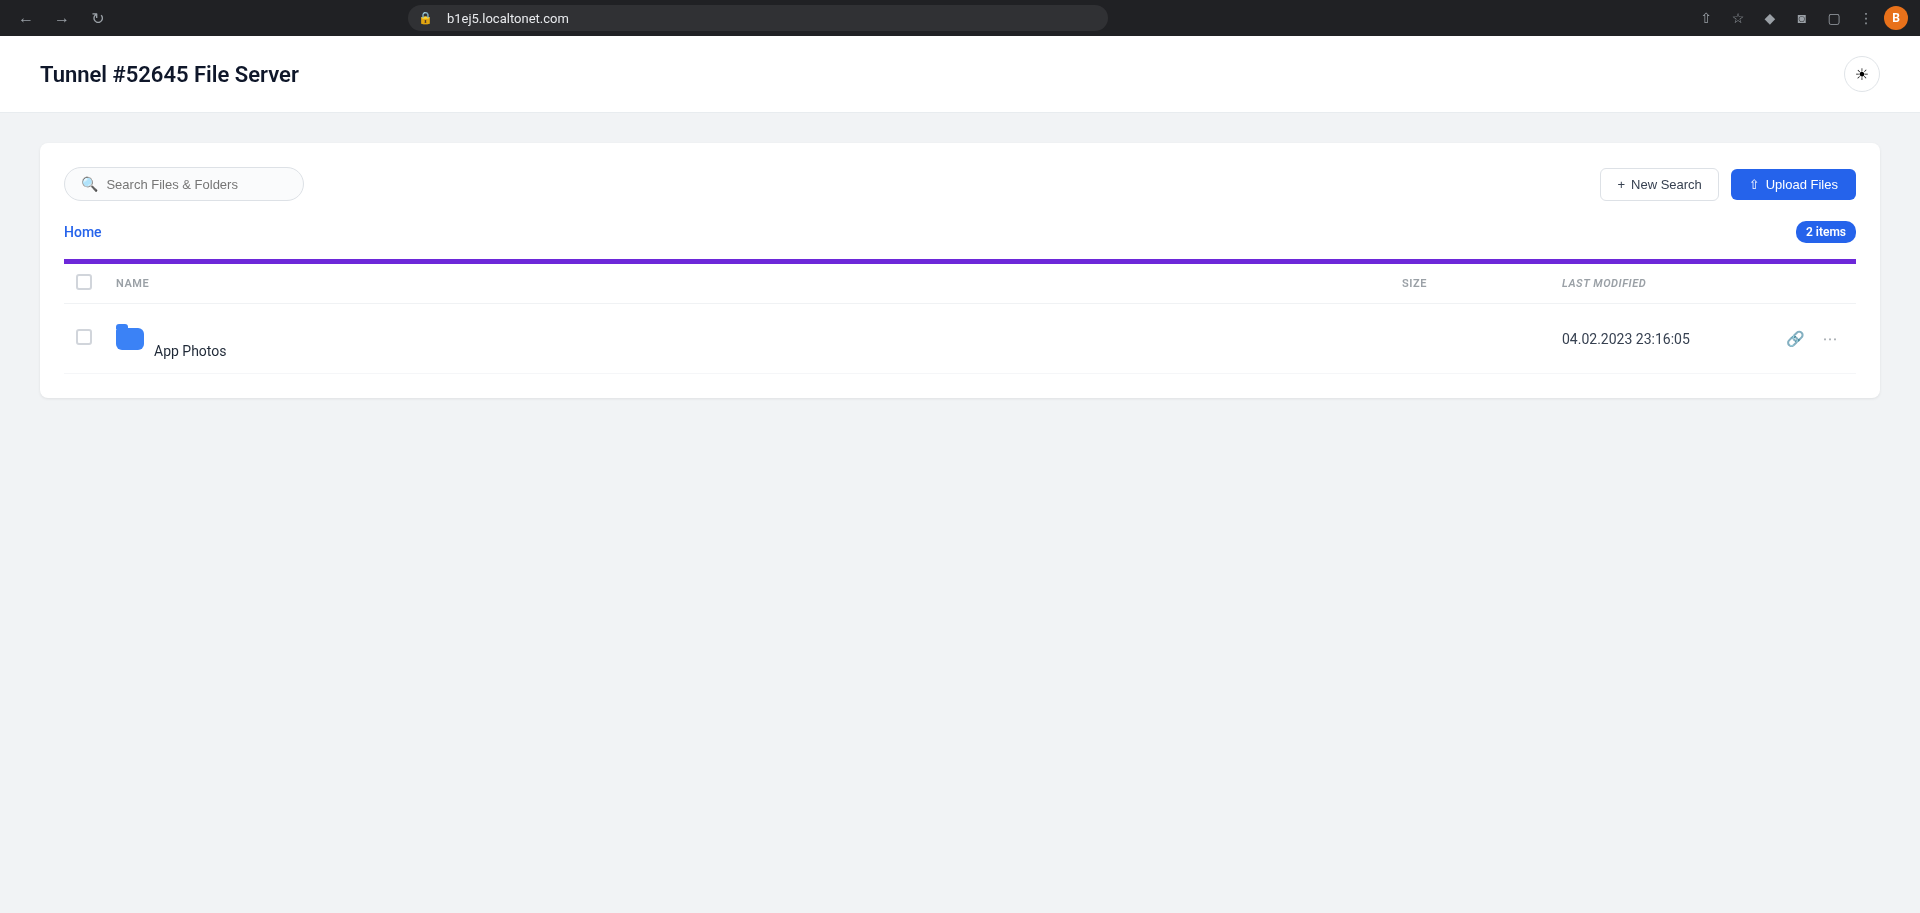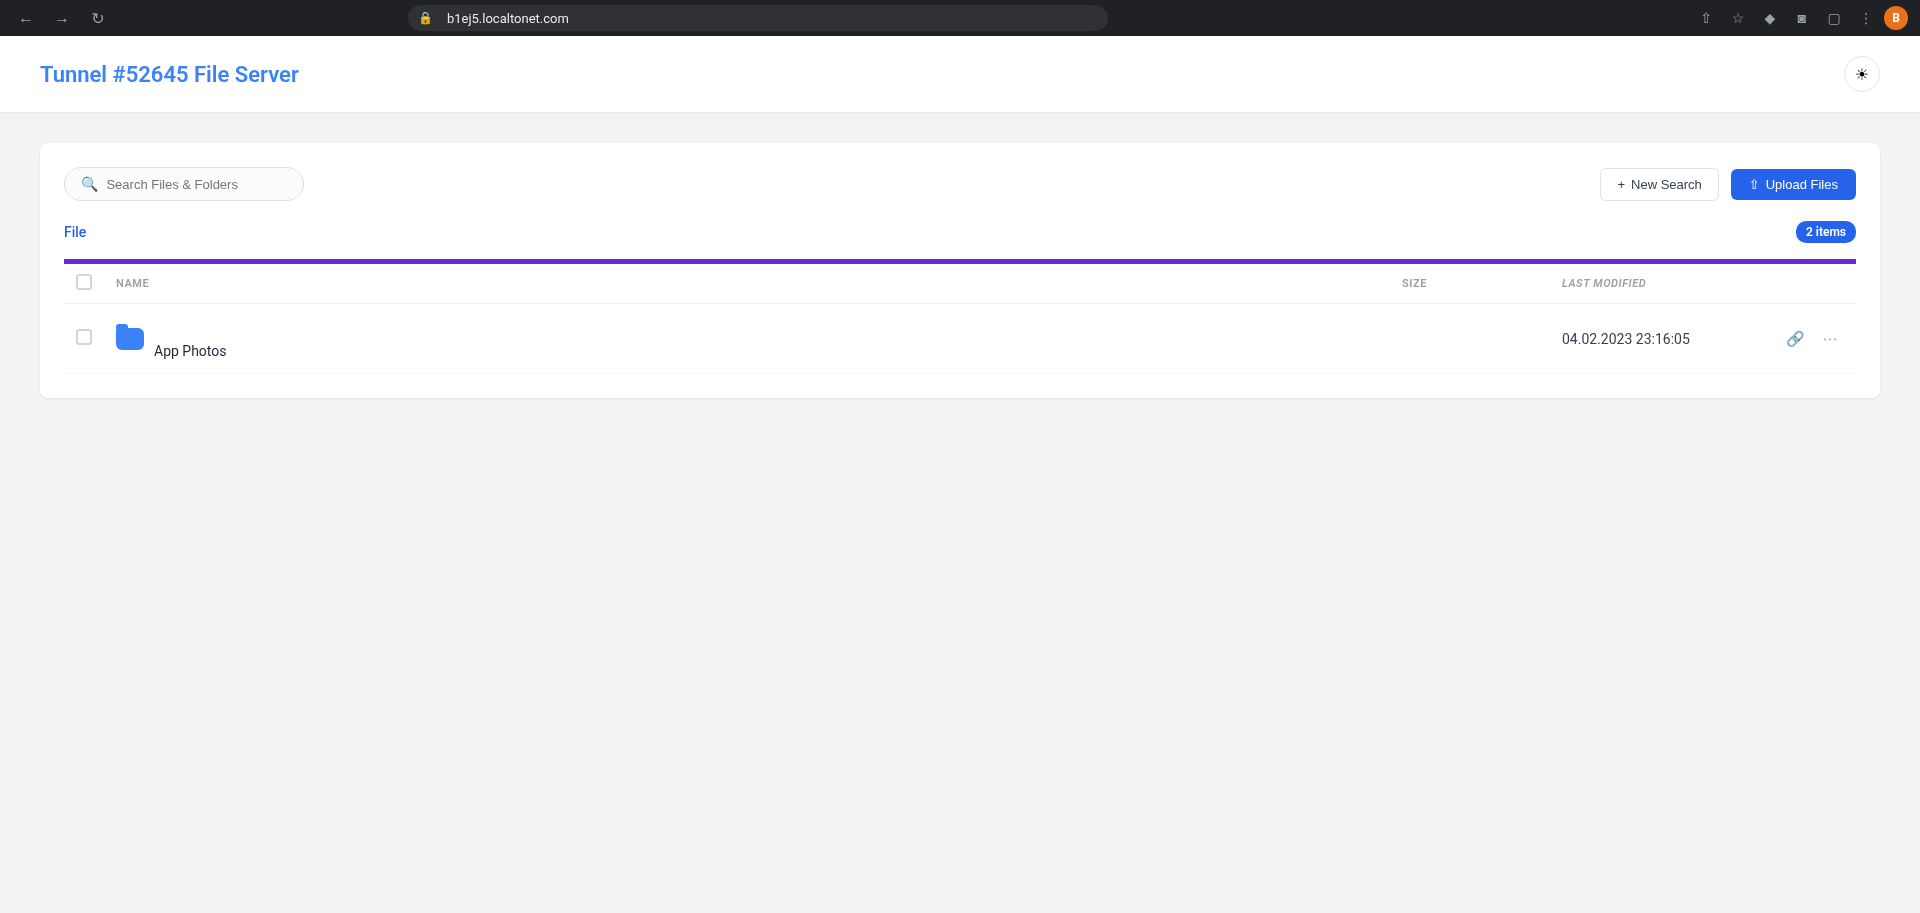--- a/index.html
+++ b/index.html
@@ -94,21 +94,21 @@
       background: #ffffff;
       padding: 20px 40px;
       display: flex;
       align-items: center;
       justify-content: space-between;
       border-bottom: 1px solid #e8ecef;
     }
     .app-title {
       font-size: 22px;
       font-weight: 600;
-      color: #3b82f6;
+      color: #0f172a;
     }
     .theme-toggle {
       width: 36px;
       height: 36px;
       border-radius: 50%;
       border: 1px solid #e0e4e8;
       background: white;
       cursor: pointer;
       display: flex;
       align-items: center;
@@ -373,21 +373,21 @@
             <span>New Search</span>
           </button>
           <button class="upload-btn">
             <span>⇧</span>
             <span>Upload Files</span>
           </button>
         </div>
       </div>
 
       <div class="breadcrumb-row">
-        <a class="breadcrumb-link" href="#">File</a>
+        <a class="breadcrumb-link" href="#">Home</a>
         <span class="items-badge">2 items</span>
       </div>
 
       <table class="file-table">
         <thead class="table-header">
           <tr>
             <th class="th-check">
               <span class="checkbox"></span>
             </th>
             <th class="th-name">NAME</th>

